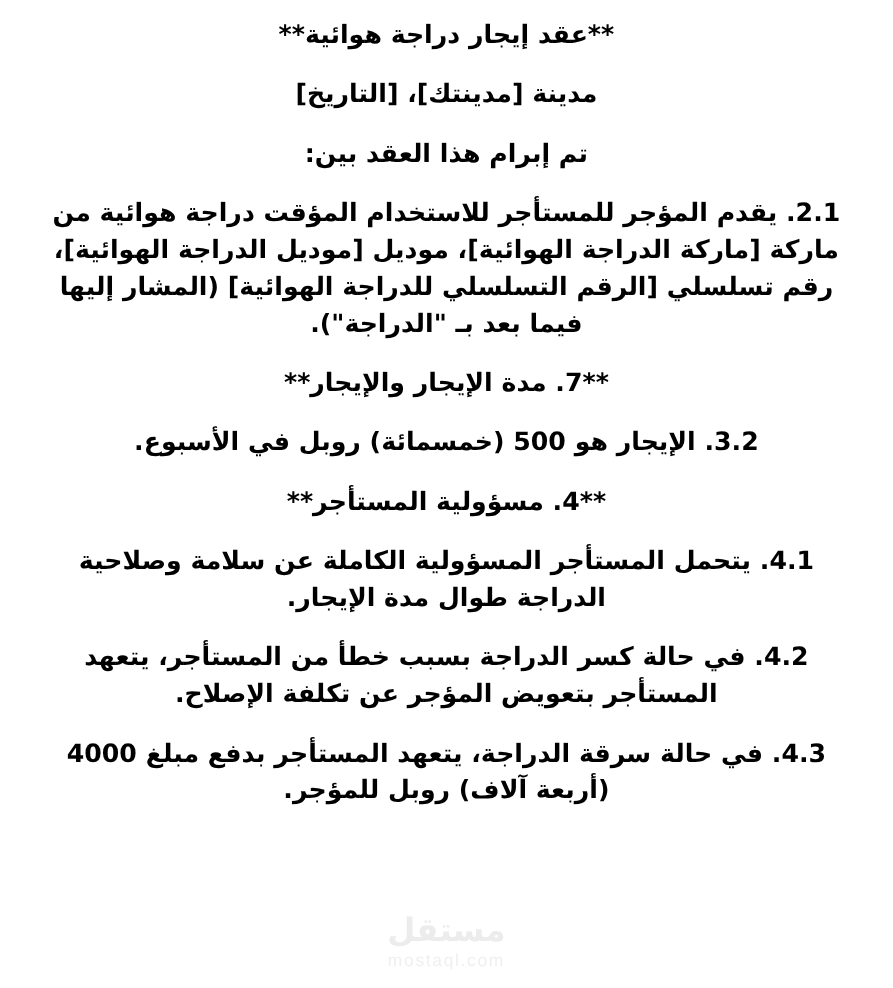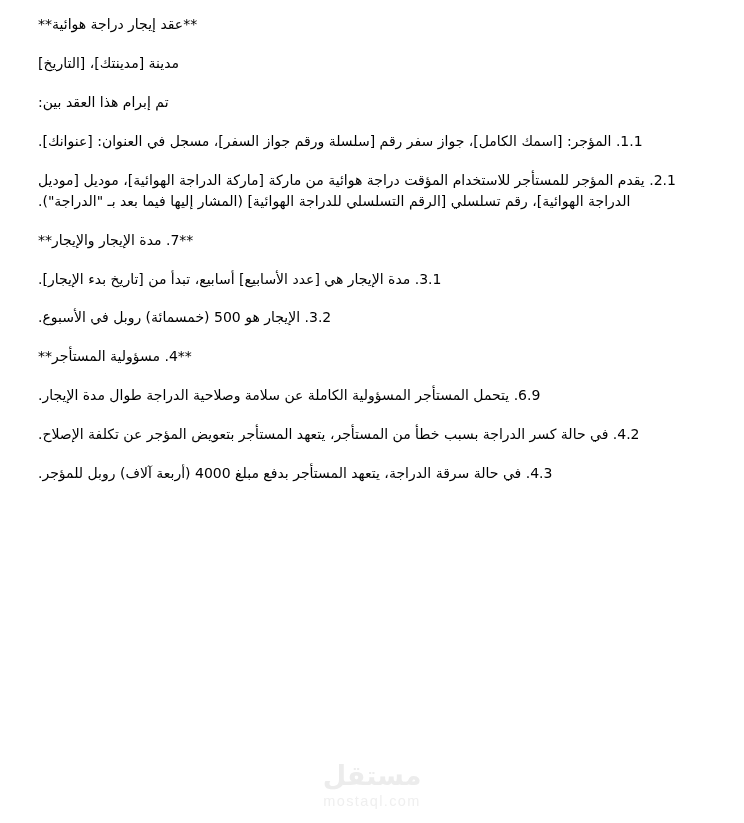--- a/index.html
+++ b/index.html
@@ -31,27 +31,28 @@
     top: 14px;
     width: 668px;
     direction: rtl;
     unicode-bidi: isolate;
     text-align: left;
   }
 
   .para {
     direction: rtl;
     unicode-bidi: isolate;
-    text-align: left;
-    font-size: 14px;
+    text-align: center;
+    font-size: 21px;
     line-height: 1.47;
     margin: 0 0 18.5px 0;
     color: #000000;
     white-space: normal;
     word-wrap: break-word;
+    font-weight: bold;
   }
 
   .para.heading {
     margin-bottom: 18.5px;
   }
 
   .para.tight {
     margin-bottom: 17px;
   }
 
@@ -95,35 +96,33 @@
 
   <div id="doc-body">
 
     <p class="para heading">**عقد إيجار دراجة هوائية**</p>
 
     <p class="para">مدينة [مدينتك]، [التاريخ]</p>
 
 
     <p class="para">تم إبرام هذا العقد بين:</p>
 
-    <p class="para">1.1. المؤجر: [اسمك الكامل]، جواز سفر رقم [سلسلة ورقم جواز السفر]، مسجل في العنوان: [عنوانك].</p>
 
 
 
     <p class="para">2.1. يقدم المؤجر للمستأجر للاستخدام المؤقت دراجة هوائية من ماركة [ماركة الدراجة الهوائية]، موديل [موديل الدراجة الهوائية]، رقم تسلسلي [الرقم التسلسلي للدراجة الهوائية] (المشار إليها فيما بعد بـ "الدراجة").</p>
 
     <p class="para heading">**7. مدة الإيجار والإيجار**</p>
 
-    <p class="para tight">3.1. مدة الإيجار هي [عدد الأسابيع] أسابيع، تبدأ من [تاريخ بدء الإيجار].</p>
 
     <p class="para">3.2. الإيجار هو 500 (خمسمائة) روبل في الأسبوع.</p>
 
     <p class="para heading">**4. مسؤولية المستأجر**</p>
 
-    <p class="para">6.9. يتحمل المستأجر المسؤولية الكاملة عن سلامة وصلاحية الدراجة طوال مدة الإيجار.</p>
+    <p class="para">4.1. يتحمل المستأجر المسؤولية الكاملة عن سلامة وصلاحية الدراجة طوال مدة الإيجار.</p>
 
     <p class="para">4.2. في حالة كسر الدراجة بسبب خطأ من المستأجر، يتعهد المستأجر بتعويض المؤجر عن تكلفة الإصلاح.</p>
 
     <p class="para">4.3. في حالة سرقة الدراجة، يتعهد المستأجر بدفع مبلغ 4000 (أربعة آلاف) روبل للمؤجر.</p>
 
 
   </div>
 
   <div id="watermark">
     <div class="wm-ar">مستقل</div>

